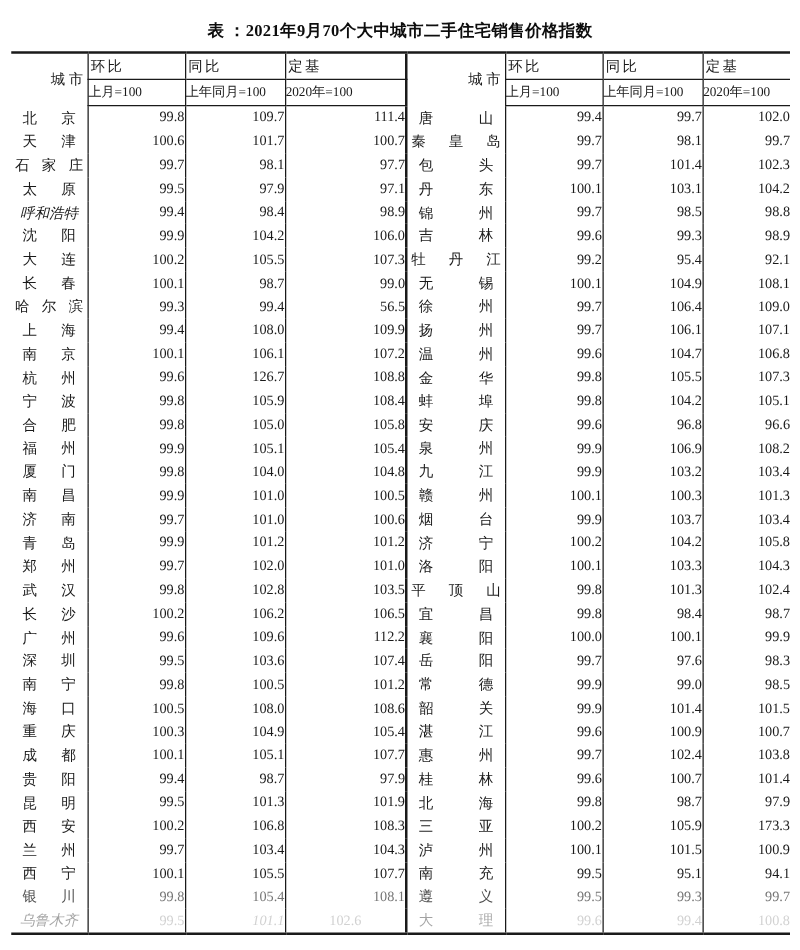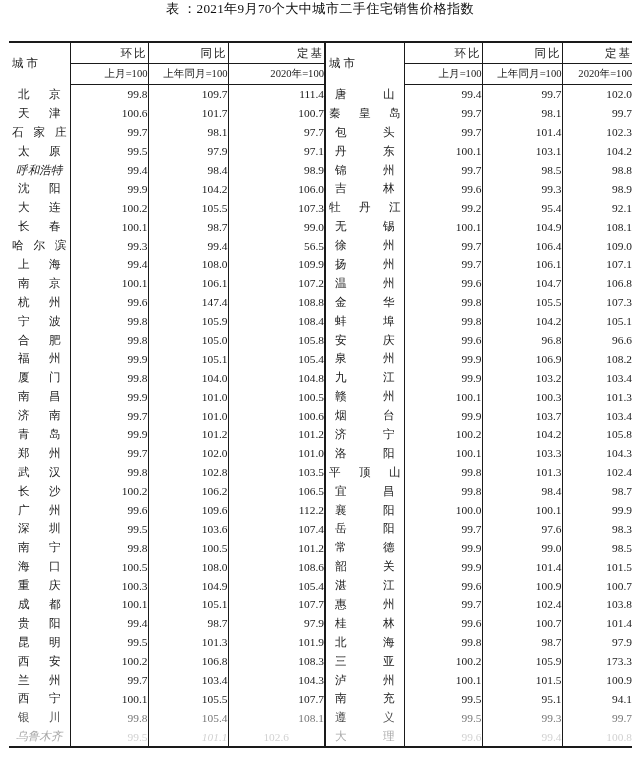--- a/index.html
+++ b/index.html
@@ -14,23 +14,23 @@
     font-family: "Liberation Serif", "DejaVu Serif", serif;
     color: #1a1a1a;
     position: relative;
   }
 
   
   #table-title {
     width: 100%;
     text-align: center;
     font-size: 13.2px;
-    font-weight: normal;
+    font-weight: bold;
     letter-spacing: 0.3px;
-    padding-top: 0;
+    padding-top: 16px;
     height: 22px;
     box-sizing: border-box;
     white-space: nowrap;
     color: #0d0d0d;
   }
 
   
   #price-index-table {
     position: absolute;
     left: 9px;
@@ -52,35 +52,35 @@
   .rule-top    { border-top: 2.1px solid #1a1a1a; }
   .rule-bottom { border-bottom: 2.1px solid #1a1a1a; }
   .rule-head   { border-bottom: 1.1px solid #1a1a1a; }
 
   
   .vsep-l  { border-left: 1.1px solid #1a1a1a; }
   .vsep-hv { border-left: 2.1px solid #1a1a1a; }
 
   
   .hdr-city {
-    text-align: left;
+    text-align: right;
     font-size: 11.5px;
     letter-spacing: 3px;
     text-indent: 3px;
   }
   .hdr-group {
-    text-align: right;
+    text-align: left;
     font-size: 11.5px;
     letter-spacing: 2px;
     text-indent: 2px;
     height: 20px;
     border-bottom: 1.1px solid #1a1a1a;
   }
   .hdr-base {
-    text-align: right;
+    text-align: left;
     font-size: 10.6px;
     height: 20px;
     white-space: nowrap;
   }
 
   
   .row-body td { height: 18.9px; }
   .city-cell {
     font-size: 11.6px;
     text-align: center;
@@ -373,21 +373,21 @@
         <td class="num-cell vsep-l">106.8</td>
       </tr>
       <tr class="row-body">
         <td class="city-cell">
           <span class="city-inner c2">
             <span>杭</span>
             <span>州</span>
           </span>
         </td>
         <td class="num-cell vsep-l">99.6</td>
-        <td class="num-cell vsep-l">147.4</td>
+        <td class="num-cell vsep-l">126.7</td>
         <td class="num-cell vsep-l">108.8</td>
         <td class="city-cell vsep-hv">
           <span class="city-inner c2">
             <span>金</span>
             <span>华</span>
           </span>
         </td>
         <td class="num-cell vsep-l">99.8</td>
         <td class="num-cell vsep-l">105.5</td>
         <td class="num-cell vsep-l">107.3</td>

